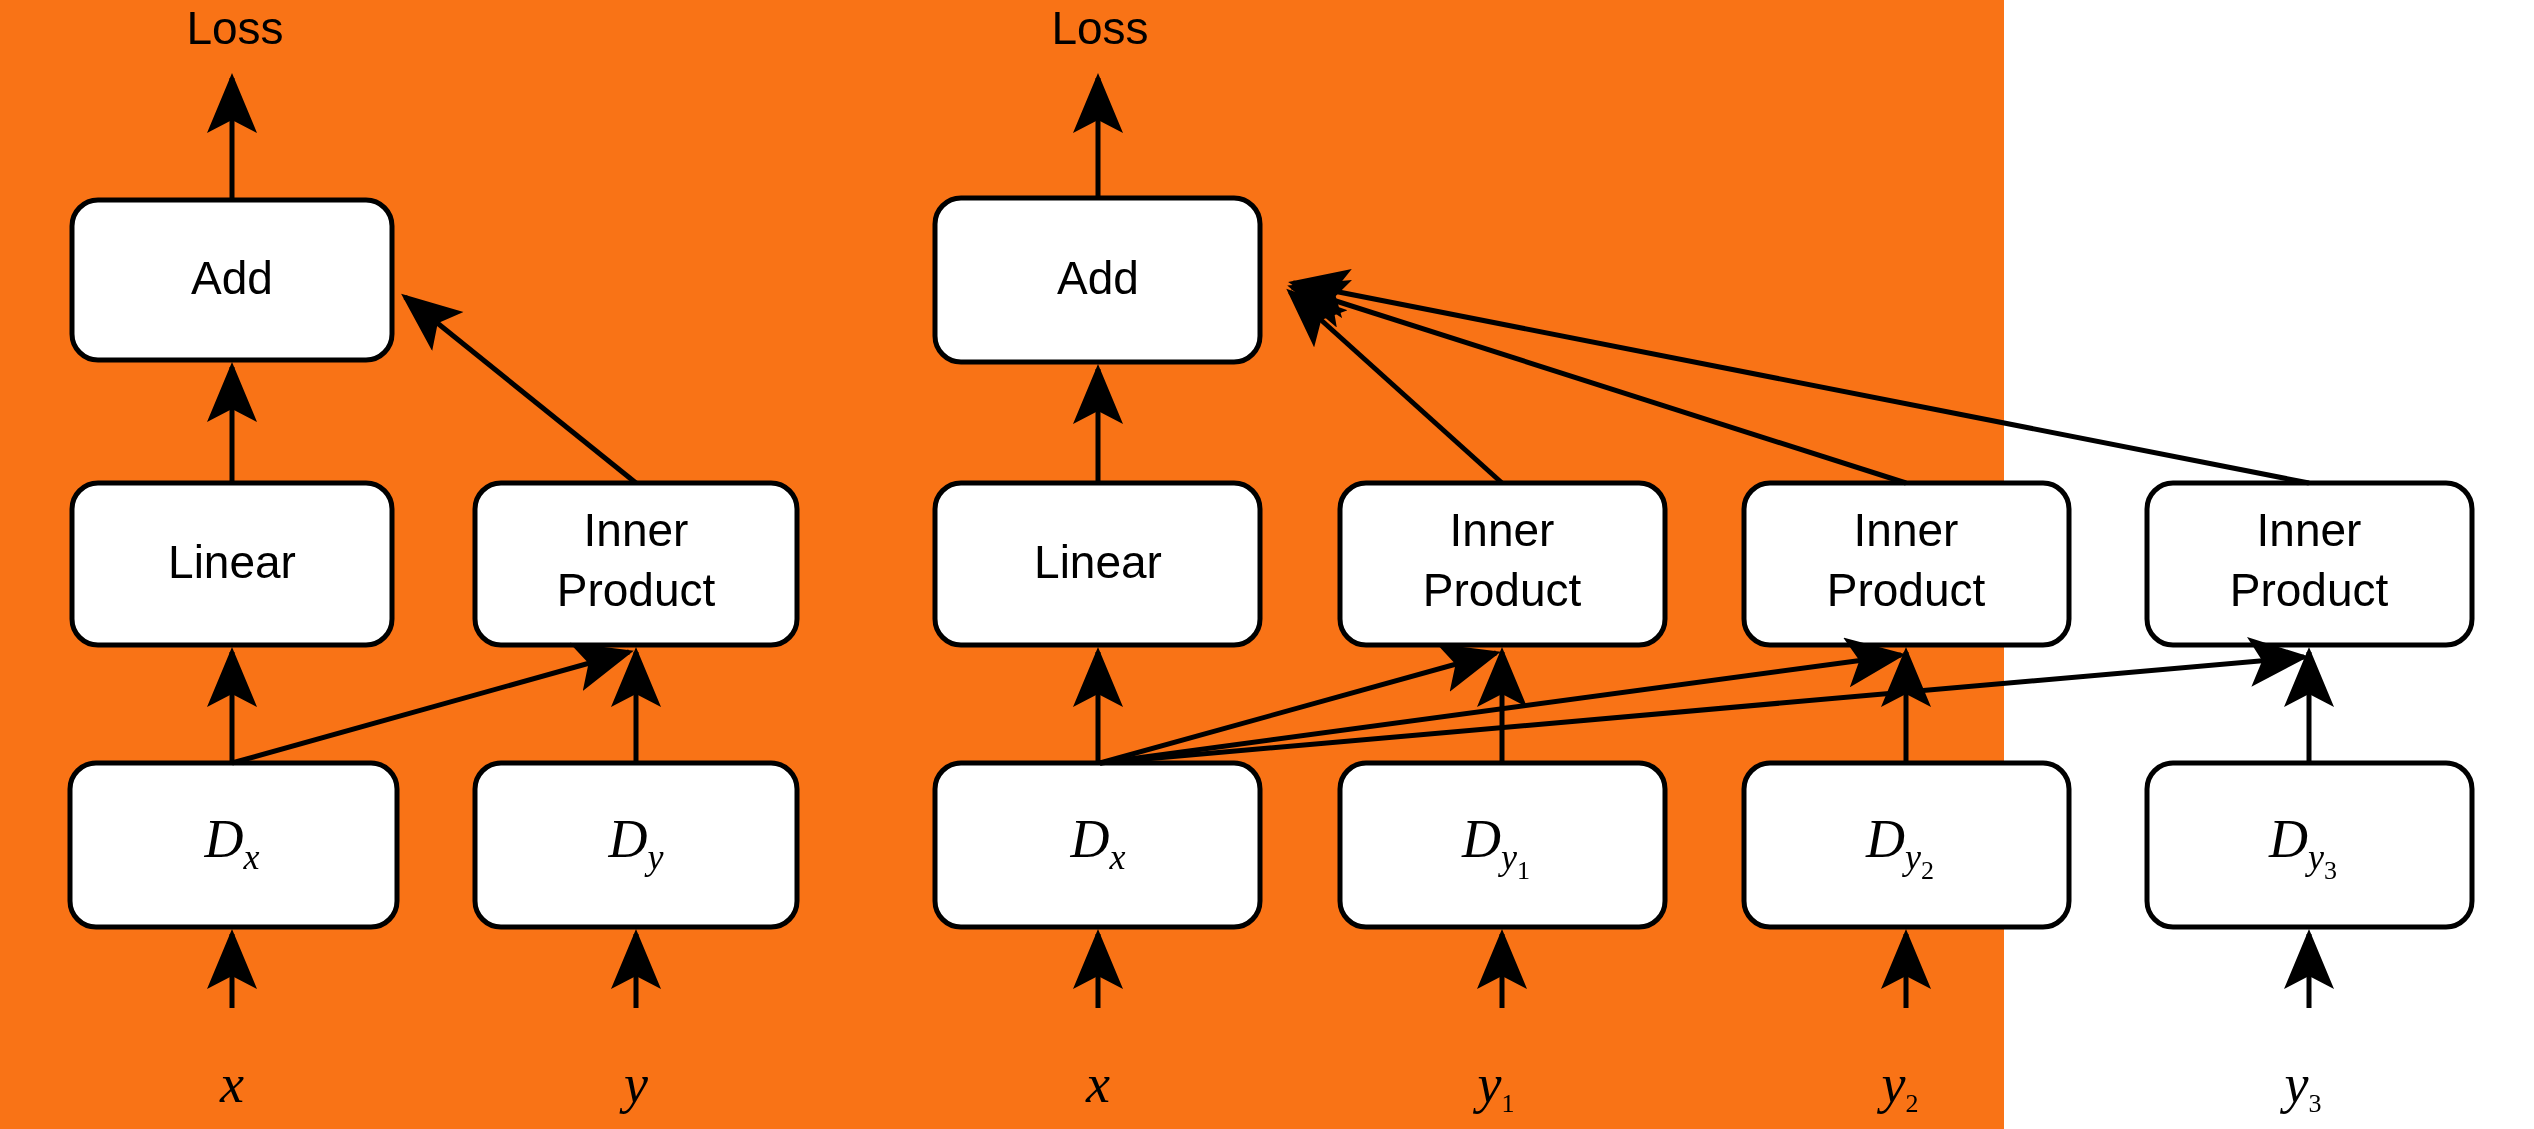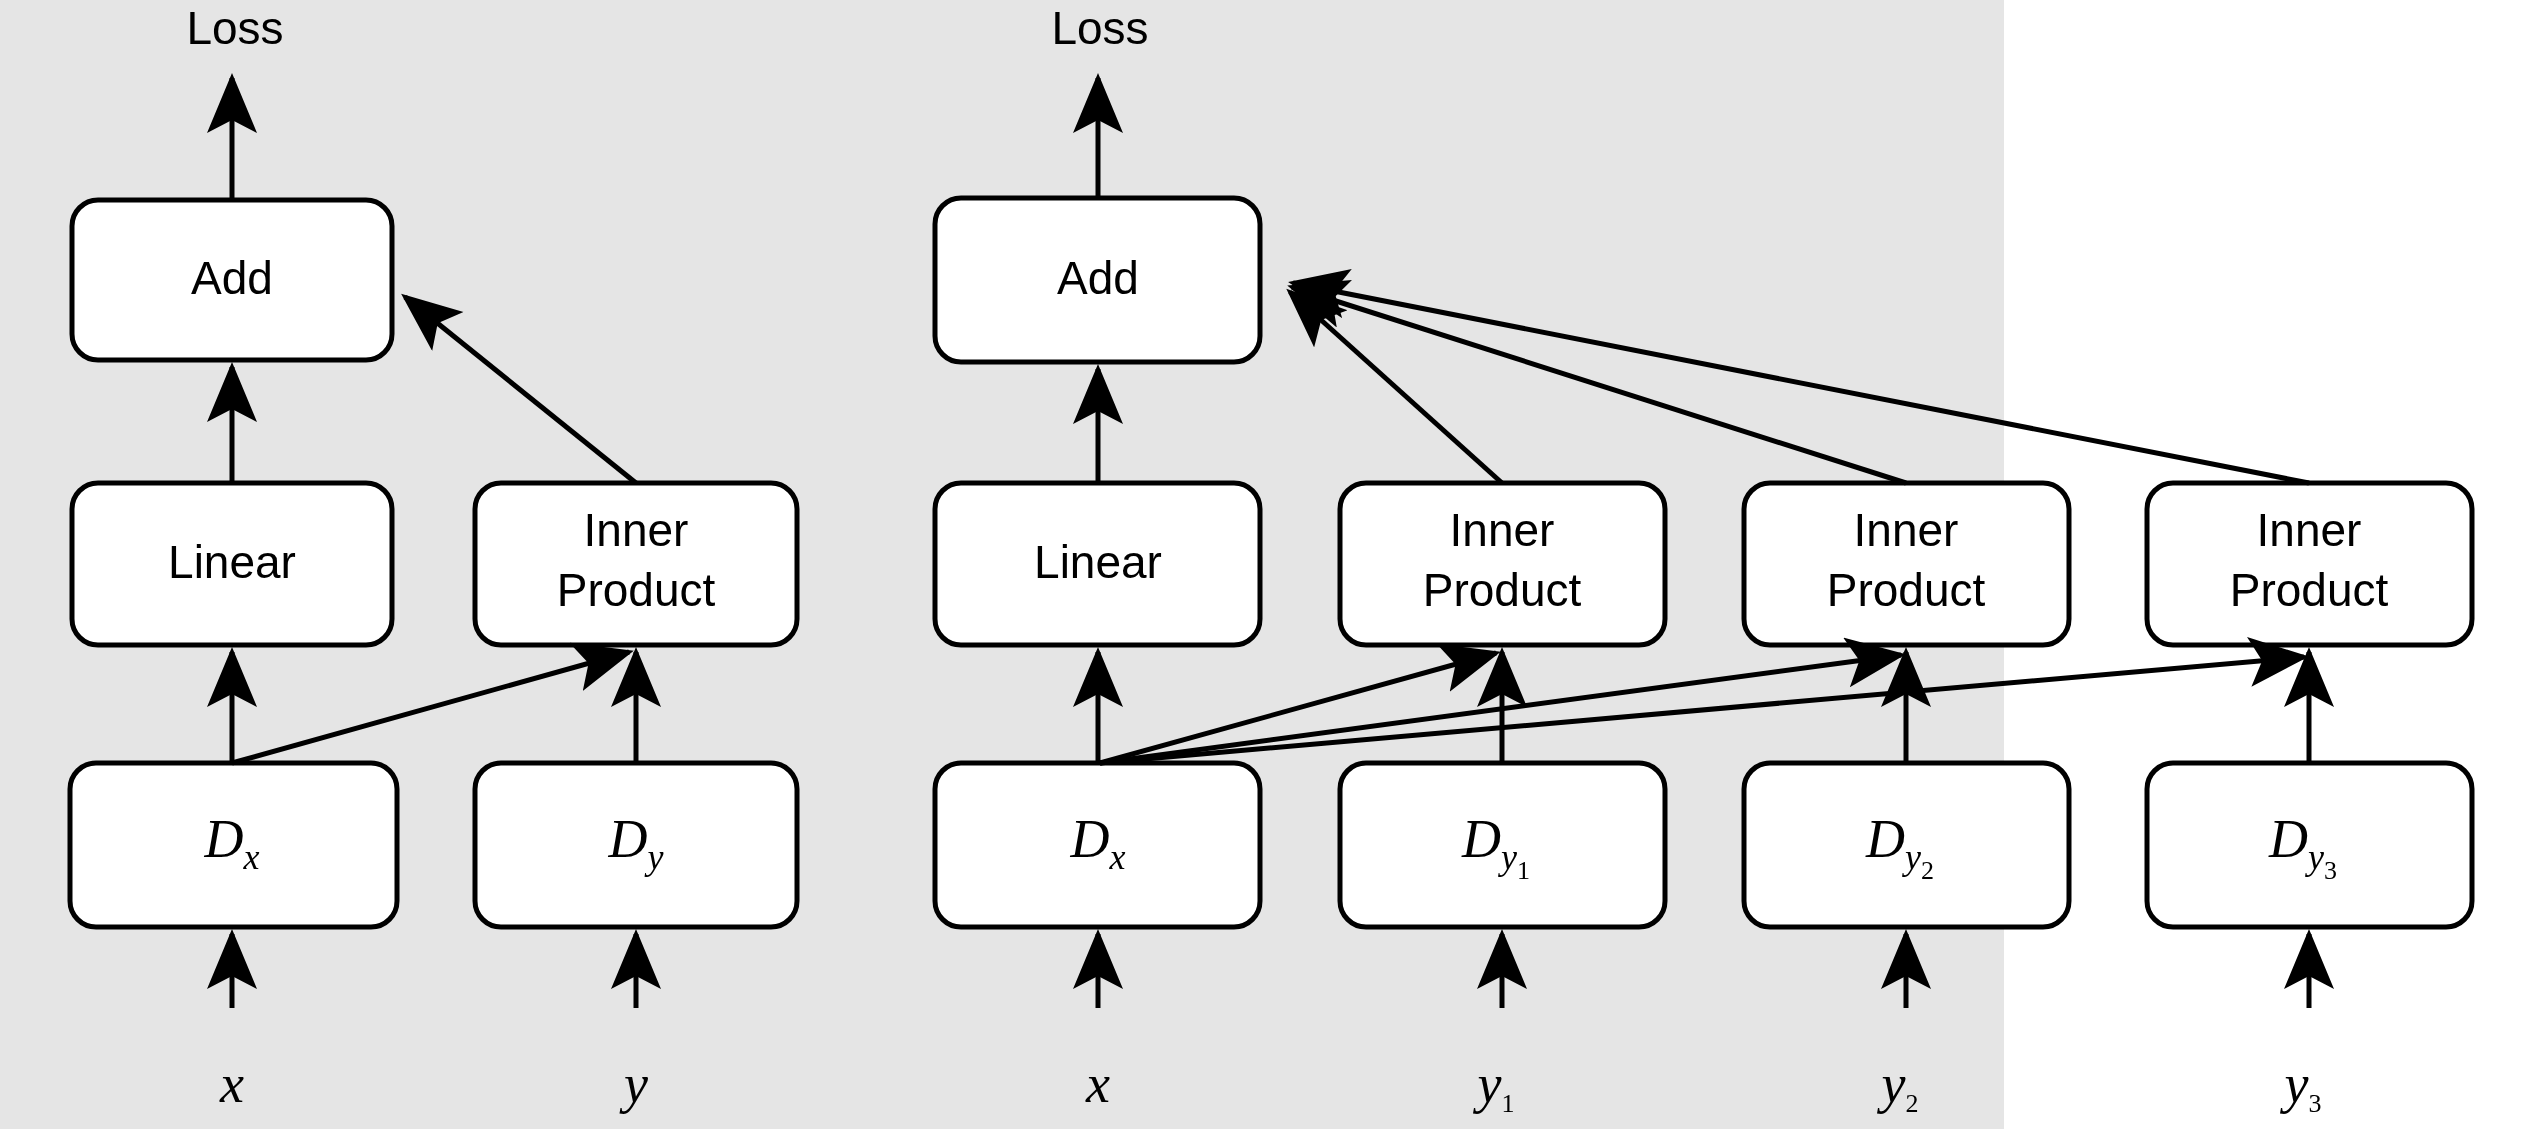--- a/index.html
+++ b/index.html
@@ -1,19 +1,19 @@
 <!DOCTYPE html>
 <html><head>
 <meta charset="utf-8">
 <title>Loss computation graph diagram</title>
 <style>
   html,body{margin:0;padding:0;background:#ffffff;}
   body{width:2534px;height:1129px;overflow:hidden;
        font-family:"Liberation Sans", sans-serif;color:#000;}
-  #root{position:relative;width:2004px;height:1129px;background:#e5e5e5;}
+  #root{position:relative;width:2004px;height:1129px;background:#f97316;}
   svg.layer{position:absolute;left:0;top:0;width:2534px;height:1129px;}
   .boxtext{font-family:"Liberation Sans", sans-serif;font-size:46px;fill:#000;
            text-anchor:middle;dominant-baseline:middle;}
   .mathtext{font-family:"Liberation Serif", serif;font-style:italic;font-size:54px;
             fill:#000;text-anchor:middle;dominant-baseline:middle;}
   .mathsub{font-family:"Liberation Serif", serif;font-style:italic;font-size:36px;}
   .mathsubsub{font-family:"Liberation Serif", serif;font-style:normal;font-size:26px;}
   .losstext{font-family:"Liberation Sans", sans-serif;font-size:46px;fill:#000;
             text-anchor:middle;dominant-baseline:middle;}
   rect.node{fill:#ffffff;stroke:#000000;stroke-width:5;}

